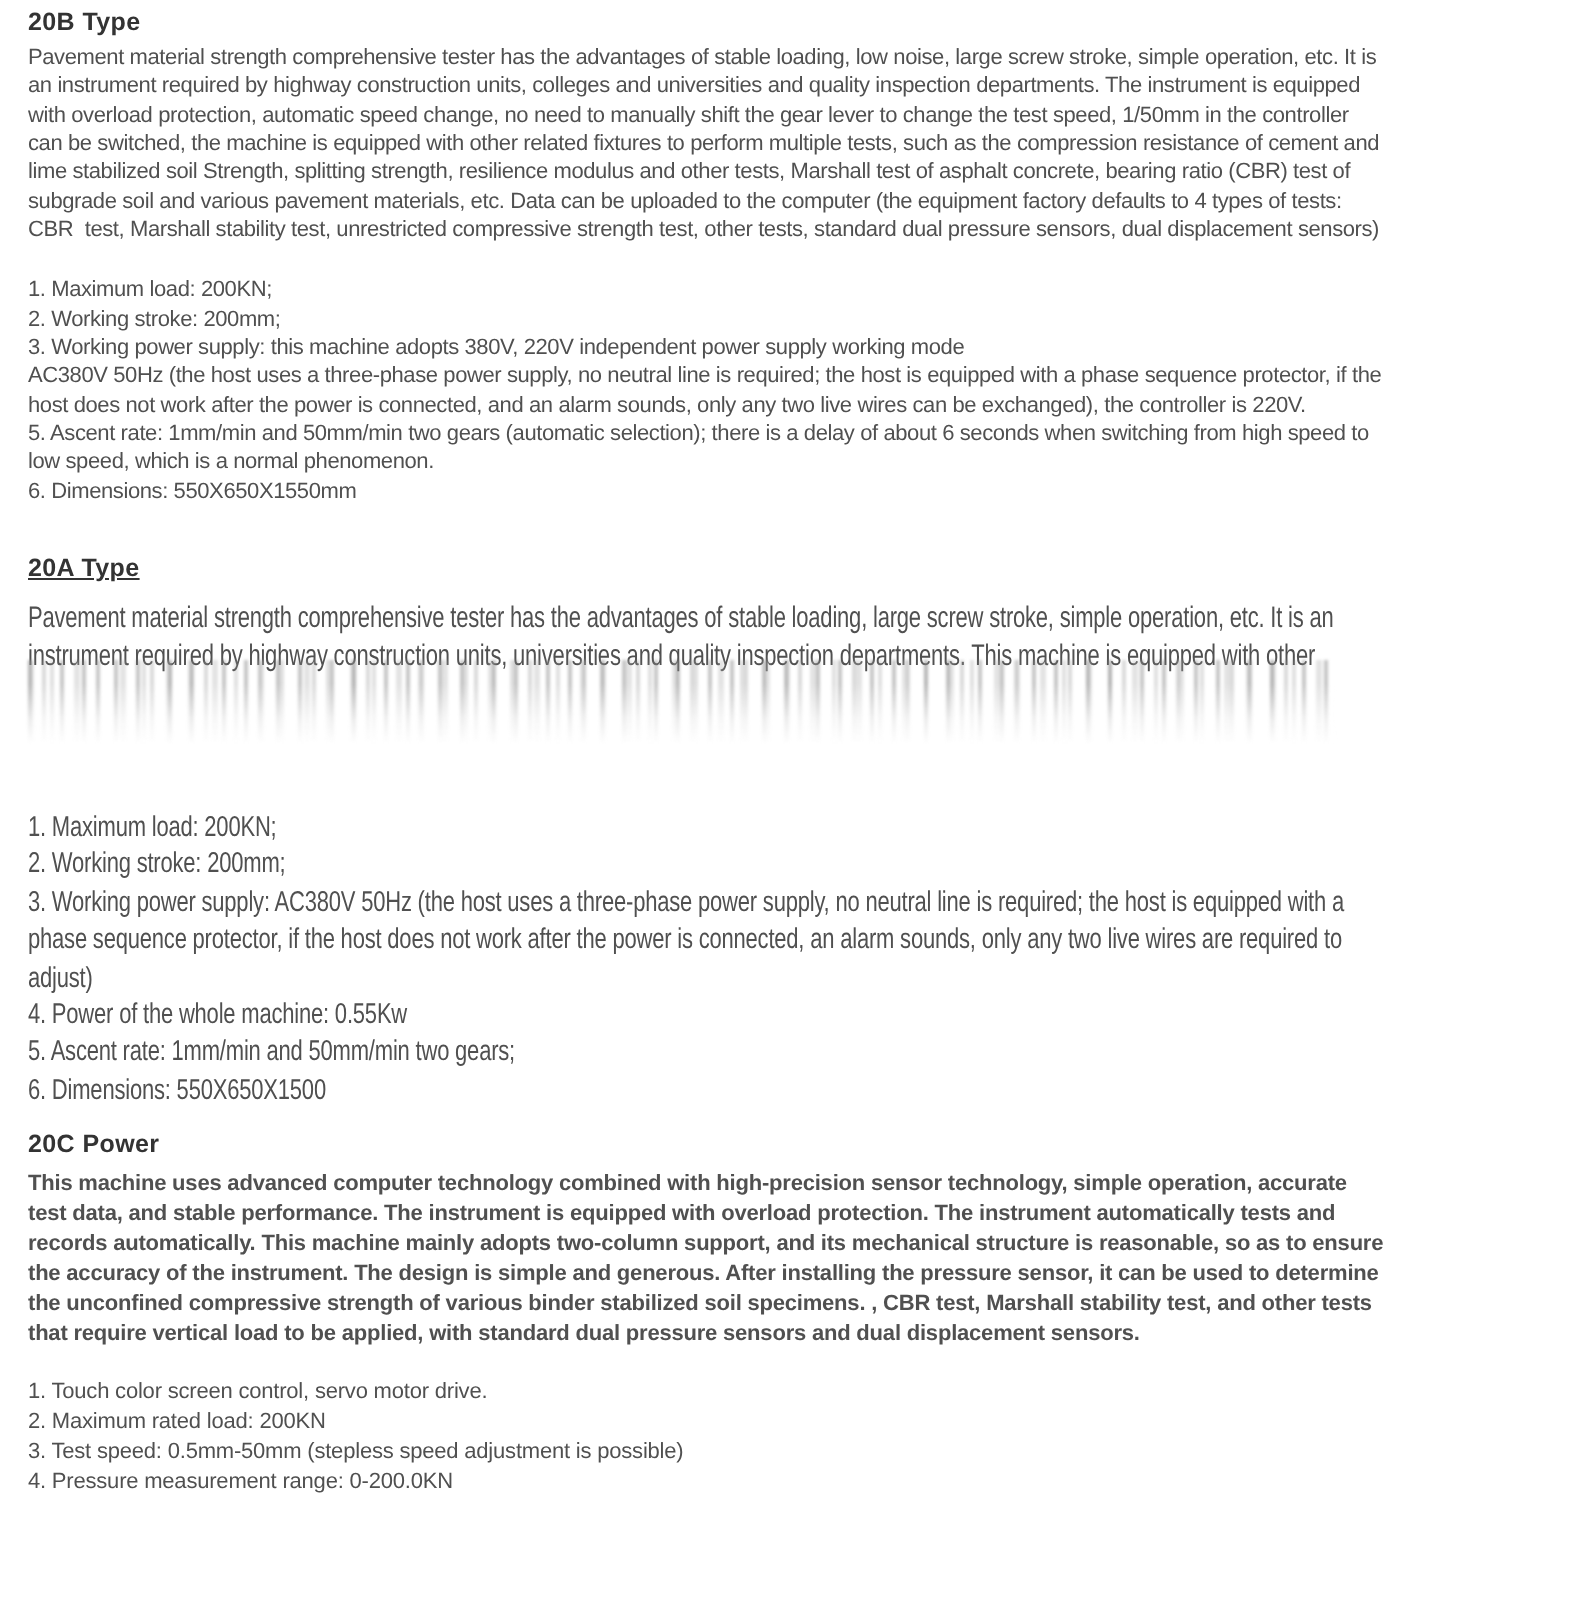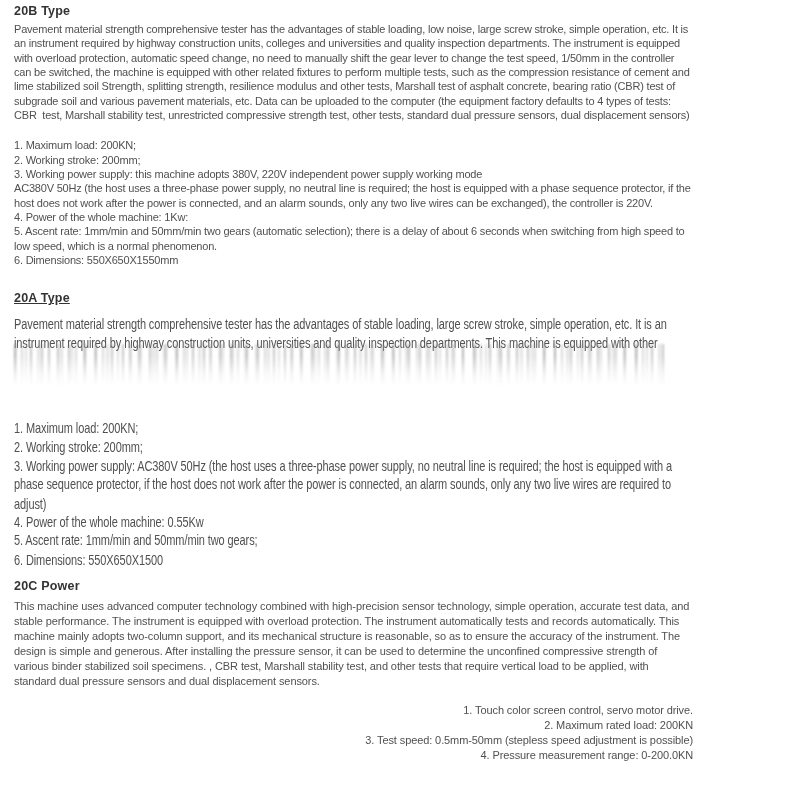--- a/index.html
+++ b/index.html
@@ -63,38 +63,37 @@
   }
   .wm-text {
     position: absolute; left: 0; right: 0; top: 5px;
     text-align: center;
     font-size: 54px; line-height: 54px; letter-spacing: 1px;
     color: #9b9b9b; filter: blur(0.6px);
   }
 
   
   .sec-c .sec-heading { margin-top: 45px; }
-  .para-c { margin-top: 5px; font-size: 11px; line-height: 15px; letter-spacing: -0.1px; }
+  .para-c { margin-top: 5px; font-size: 11px; line-height: 15px; letter-spacing: -0.1px; font-weight: bold; }
   .list-c { margin-top: 14px; }
-  .list-c .item { font-size: 11px; line-height: 15px; letter-spacing: -0.1px; text-align: right; }
+  .list-c .item { font-size: 11px; line-height: 15px; letter-spacing: -0.1px; }
 </style>
 </head>
 <body>
 
 <main class="page">
 
   <section class="sec sec-b">
     <h2 class="sec-heading">20B Type</h2>
     <p class="para para-b">Pavement material strength comprehensive tester has the advantages of stable loading, low noise, large screw stroke, simple operation, etc. It is an instrument required by highway construction units, colleges and universities and quality inspection departments. The instrument is equipped with overload protection, automatic speed change, no need to manually shift the gear lever to change the test speed, 1/50mm in the controller can be switched, the machine is equipped with other related fixtures to perform multiple tests, such as the compression resistance of cement and lime stabilized soil Strength, splitting strength, resilience modulus and other tests, Marshall test of asphalt concrete, bearing ratio (CBR) test of subgrade soil and various pavement materials, etc. Data can be uploaded to the computer (the equipment factory defaults to 4 types of tests: CBR  test, Marshall stability test, unrestricted compressive strength test, other tests, standard dual pressure sensors, dual displacement sensors)</p>
     <div class="list list-b">
       <div class="item">1. Maximum load: 200KN;</div>
       <div class="item">2. Working stroke: 200mm;</div>
       <div class="item">3. Working power supply: this machine adopts 380V, 220V independent power supply working mode
 AC380V 50Hz (the host uses a three-phase power supply, no neutral line is required; the host is equipped with a phase sequence protector, if the host does not work after the power is connected, and an alarm sounds, only any two live wires can be exchanged), the controller is 220V.</div>
-      <div class="item">4. Power of the whole machine: 1Kw:</div>
       <div class="item">5. Ascent rate: 1mm/min and 50mm/min two gears (automatic selection); there is a delay of about 6 seconds when switching from high speed to low speed, which is a normal phenomenon.</div>
       <div class="item">6. Dimensions: 550X650X1550mm</div>
     </div>
   </section>
 
   <section class="sec sec-a">
     <h2 class="sec-heading">20A Type</h2>
     <p class="para para-a">Pavement material strength comprehensive tester has the advantages of stable loading, large screw stroke, simple operation, etc. It is an instrument required by highway construction units, universities and quality inspection departments. This machine is equipped with other</p>
 
     <div class="wm-band">

